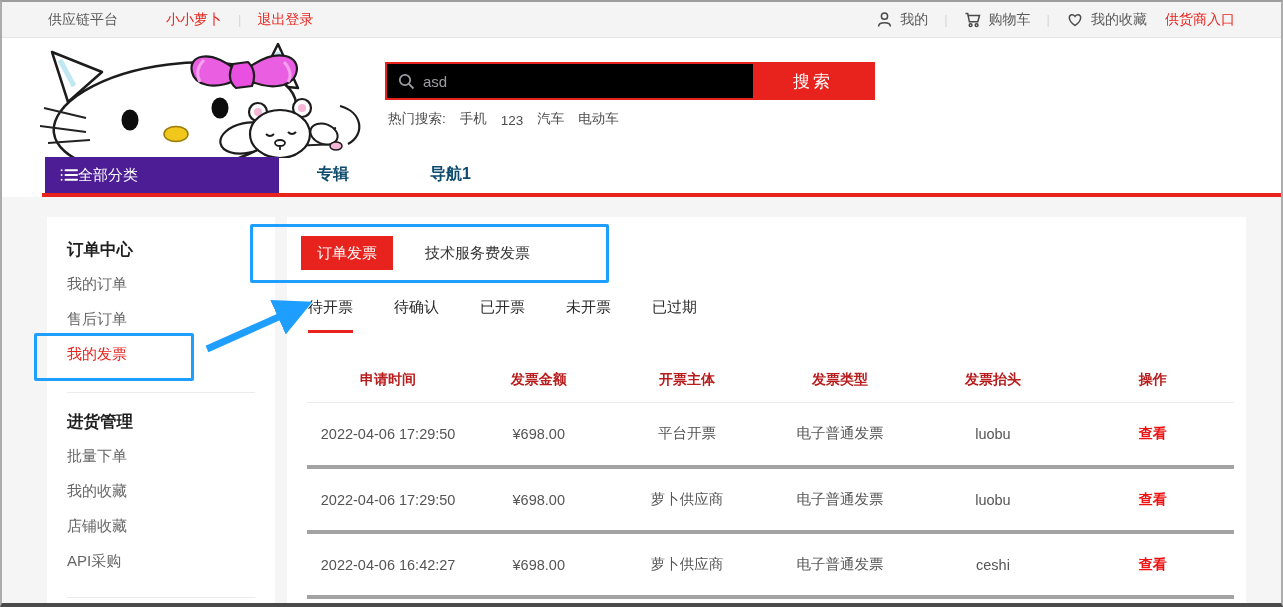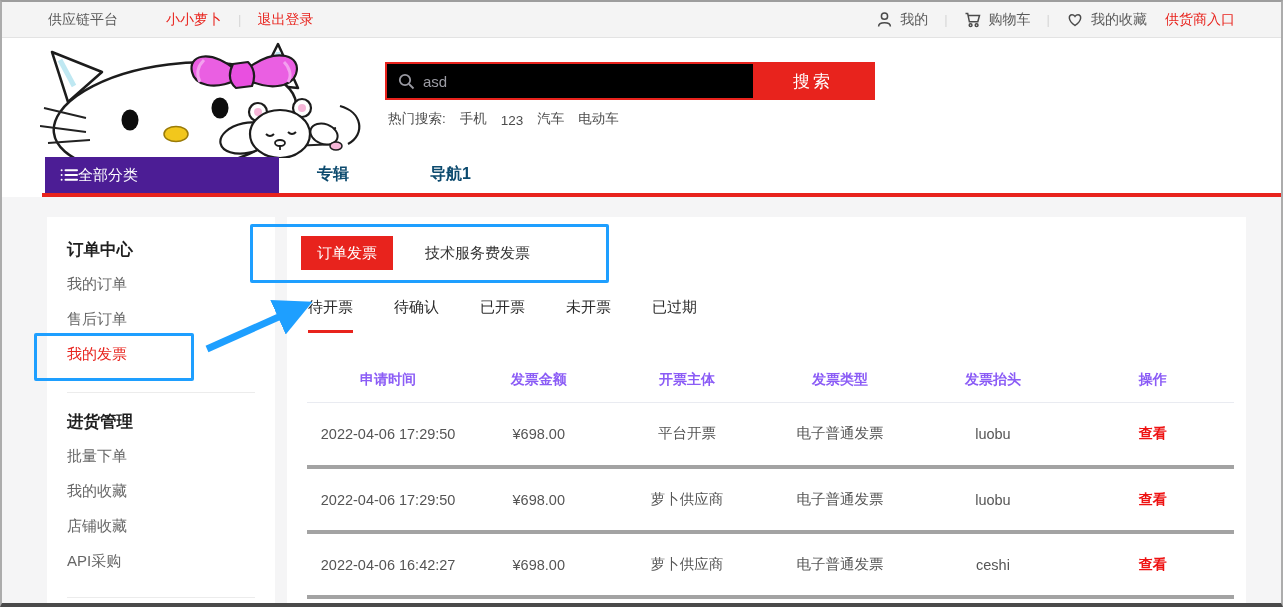--- a/index.html
+++ b/index.html
@@ -83,21 +83,21 @@
   .invoice-tabs { position:absolute; left:14px; top:19px; display:flex; align-items:center; gap:16px; }
   .inv-tab { font-size:15px; color:#333; height:34px; display:flex; align-items:center; padding:0 16px; cursor:pointer; }
   .inv-tab.active { background:#e8231d; color:#fff; border-radius:0; font-size:15px; }
 
   .status-tabs { position:absolute; left:21px; top:81px; display:flex; }
   .status-tab { font-size:15px; color:#2b2b2b; margin-right:41px; padding-bottom:13px; cursor:pointer; border-bottom:3px solid transparent; }
   .status-tab.active { border-bottom-color:#e8231d; }
 
   .inv-table { position:absolute; left:20px; top:141px; width:927px; border-collapse:collapse; table-layout:fixed; }
   .inv-table th {
-    height:44px; font-size:14px; font-weight:bold; color:#8b5cf6;
+    height:44px; font-size:14px; font-weight:bold; color:#b91c1c;
     text-align:center; border-bottom:1px solid #e9ebf1;
   }
   .inv-table td {
     height:65px; font-size:14.5px; color:#555; text-align:center;
     border-bottom:4px solid #a3a3a3;
   }
   .inv-table td.op { color:#ee1111; cursor:pointer; font-weight:bold; font-size:14px; }
 
   
   .anno { position:absolute; border:3px solid #1e9fff; border-radius:2px; pointer-events:none; z-index:50; }

